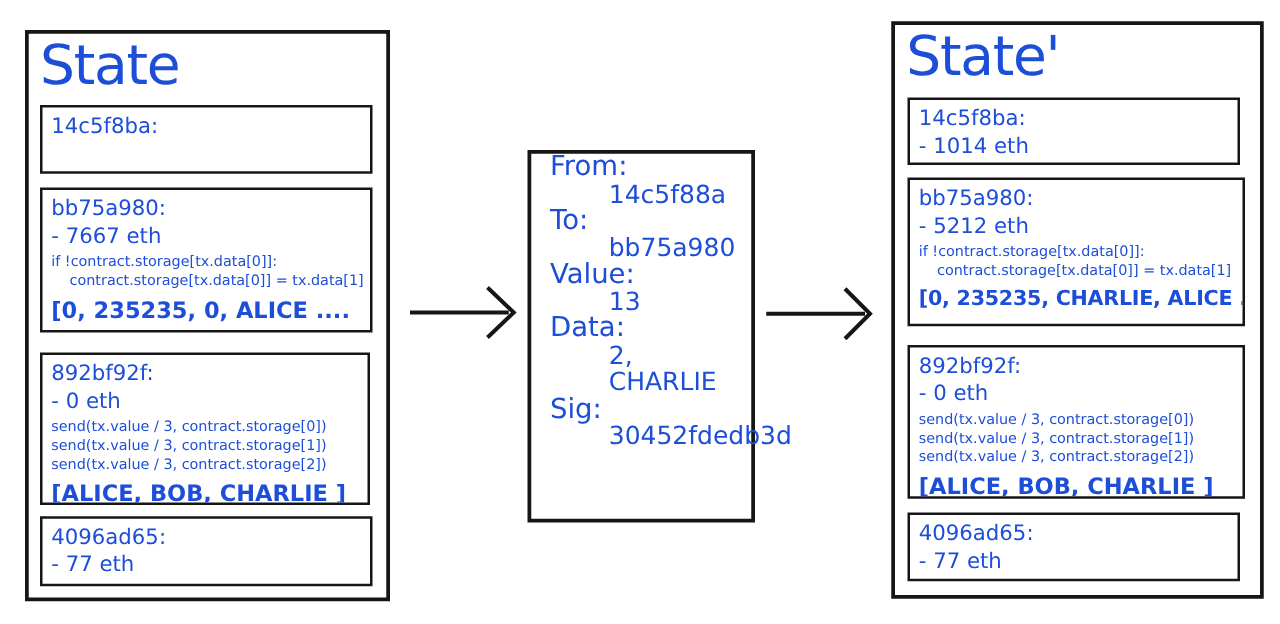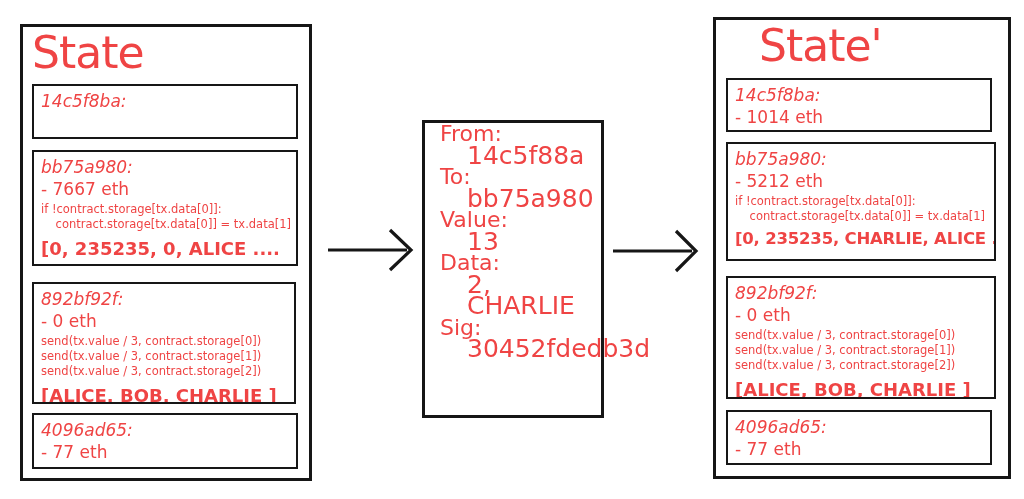--- a/index.html
+++ b/index.html
@@ -1,34 +1,34 @@
 <!DOCTYPE html>
 <html><head>
 <meta charset="utf-8">
 <style>
   html,body { margin:0; padding:0; background:#ffffff; }
   #page {
     position:relative; width:1024px; height:499px; background:#ffffff;
-    font-family:"DejaVu Sans","Liberation Sans",sans-serif; color:#ef4444;
+    font-family:"DejaVu Sans","Liberation Sans",sans-serif; color:#1d4ed8;
     overflow:hidden;
     border-radius:32px;
   }
   .panel { position:absolute; border:3px solid #161616; background:#ffffff; box-sizing:border-box; }
   .panel-title { font-size:44px; line-height:1.0; margin:4px 0 0 9px; letter-spacing:-1px; white-space:nowrap; }
   .acct { position:absolute; border:2px solid #161616; background:#ffffff; box-sizing:border-box; padding:4px 7px 2px 7px; overflow:hidden; }
-  .addr { font-size:17px; line-height:1.3; white-space:nowrap;font-style:italic; }
+  .addr { font-size:17px; line-height:1.3; white-space:nowrap; }
   .bal  { font-size:17px; line-height:1.4; white-space:nowrap; }
   .code { font-size:11.5px; line-height:1.32; white-space:pre; }
   .storage { font-size:18px; line-height:1.25; margin-top:6px; white-space:nowrap;font-weight:bold; }
   .storage.tight { font-size:16.5px; letter-spacing:-0.2px; margin-top:5px; }
 
   #tx-panel { left:422px; top:120px; width:182px; height:298px; }
   .tx-title { font-size:25px; line-height:1.15; margin:2px 0 2px 4px; white-space:nowrap; }
   .tx-label { font-size:22px; line-height:21.5px; padding-left:15px; white-space:nowrap; }
-  .tx-value { font-size:25px; line-height:21.5px; padding-left:42px; white-space:nowrap; }
+  .tx-value { font-size:20px; line-height:21.5px; padding-left:42px; white-space:nowrap;margin-left:20px; }
 
   #arrows { position:absolute; left:0; top:0; width:1024px; height:499px; pointer-events:none; }
 </style>
 </head>
 <body>
 
 <div id="page">
 
   <div class="panel" style="left:20px; top:24px; width:292px; height:457px;">
     <div class="panel-title">State</div>
@@ -67,21 +67,21 @@
     <div class="tx-value">bb75a980</div>
     <div class="tx-label">Value:</div>
     <div class="tx-value">13</div>
     <div class="tx-label">Data:</div>
     <div class="tx-value">2,</div>
     <div class="tx-value">CHARLIE</div>
     <div class="tx-label">Sig:</div>
     <div class="tx-value">30452fdedb3d</div>
   </div>
 
-  <div class="panel" style="left:713px; top:17px; width:298px; height:462px;padding-left:34px;">
+  <div class="panel" style="left:713px; top:17px; width:298px; height:462px;">
     <div class="panel-title">State'</div>
 
     <div class="acct" style="left:10px; top:58px; width:266px; height:54px;">
       <div class="addr">14c5f8ba:</div>
       <div class="bal">- 1014 eth</div>
     </div>
 
     <div class="acct" style="left:10px; top:122px; width:270px; height:119px;">
       <div class="addr">bb75a980:</div>
       <div class="bal">- 5212 eth</div>

